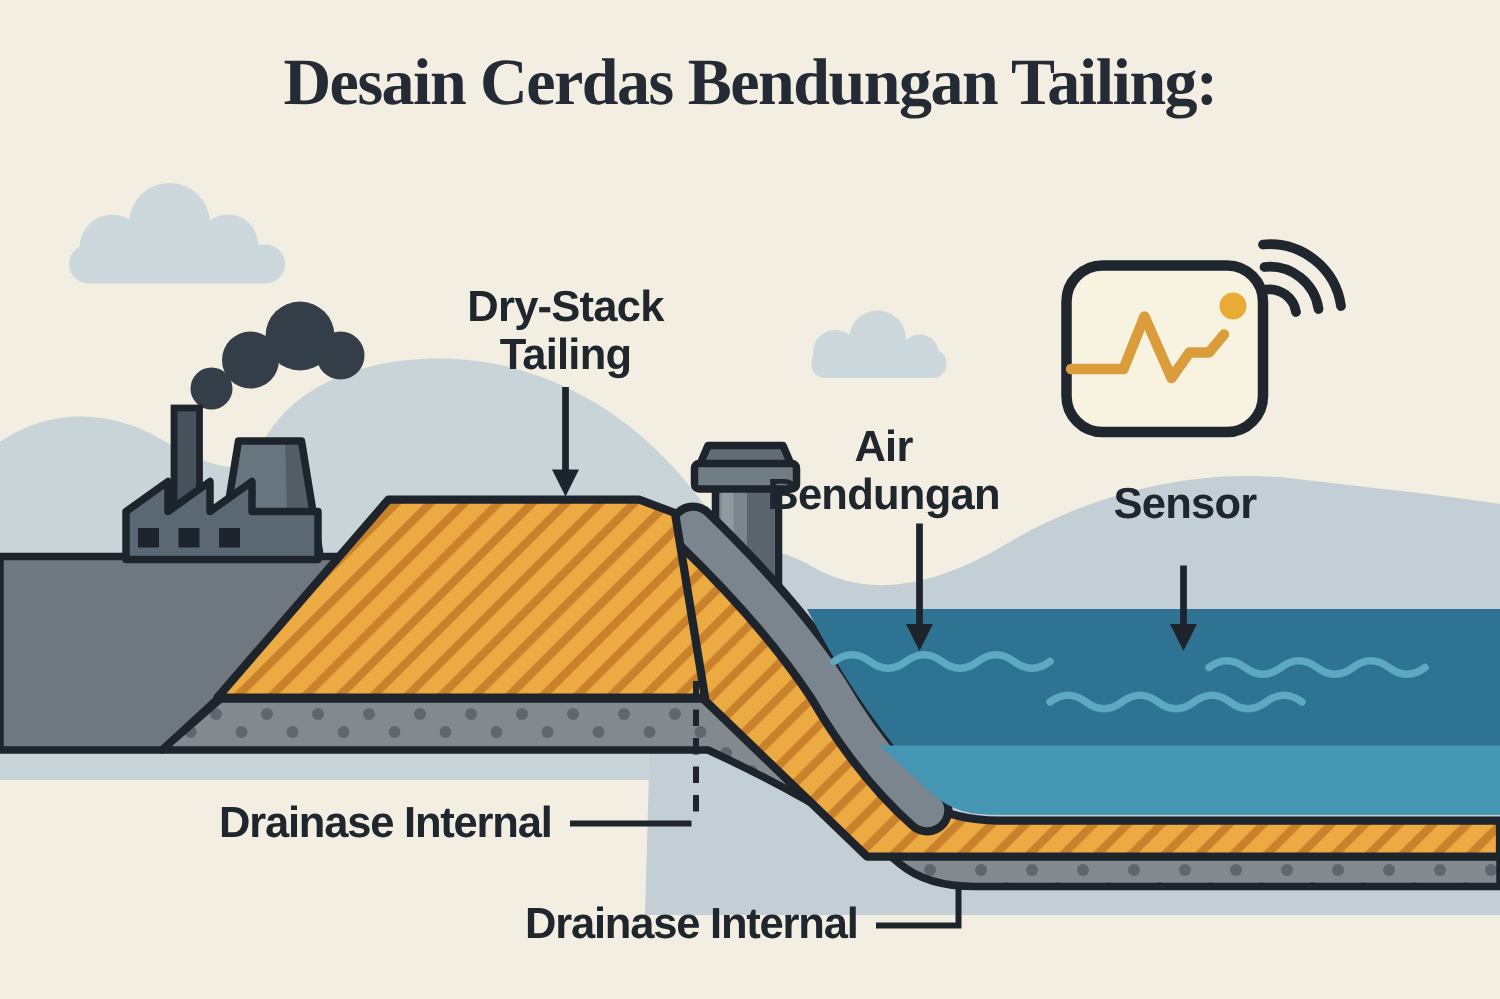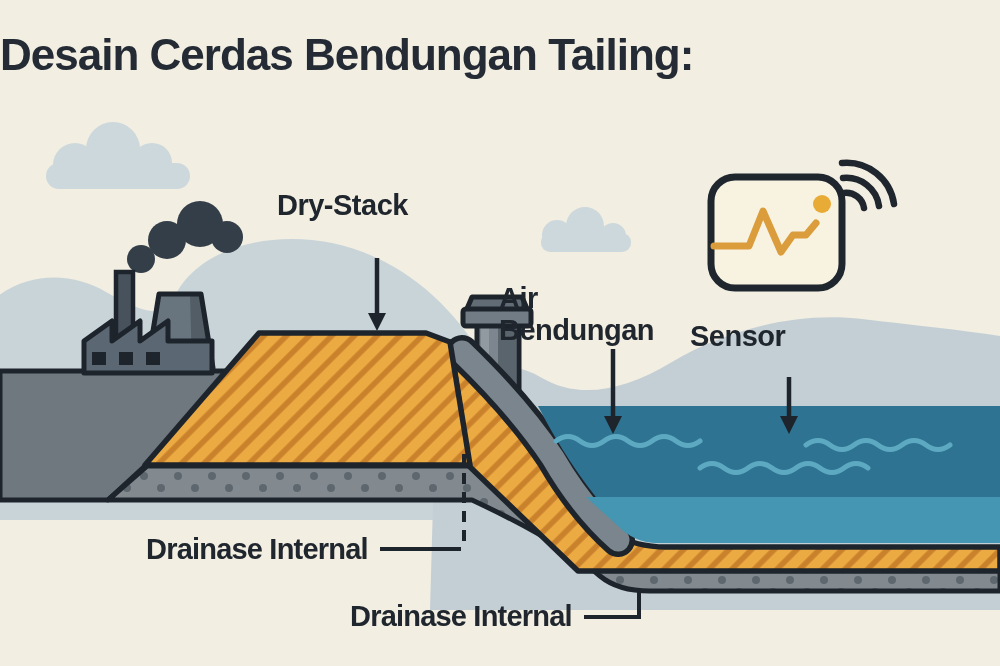--- a/index.html
+++ b/index.html
@@ -3,27 +3,28 @@
 <meta charset="utf-8">
 <style>
   html,body{margin:0;padding:0;background:#888;}
   .stage{
     position:relative;width:1000px;height:666px;margin:0 auto;
     background:#f2eee1;overflow:hidden;
     font-family:"Liberation Sans","DejaVu Sans",sans-serif;
   }
   .stage svg{position:absolute;left:0;top:0;}
   .lbl{
-    position:absolute;color:#20262e;font-weight:bold;text-align:left;
+    position:absolute;color:#20262e;font-weight:bold;text-align:center;
     line-height:1.12;white-space:nowrap;
   }
   .title{
-    position:absolute;left:0;right:0;top:30px;text-align:left;
+    position:absolute;left:0;right:0;top:30px;text-align:center;
     color:#242b35;font-weight:bold;font-size:44px;line-height:1.13;
     letter-spacing:-1px;
+    font-family:Liberation Serif, serif;
   }
   .title .l2{display:block;margin-left:36px;}
   .callout{font-size:29px;letter-spacing:-0.5px;}
   .side{font-size:29px;letter-spacing:-0.8px;text-align:center;}
 </style>
 </head>
 <body>
 
 <div class="stage">
 
@@ -146,23 +147,24 @@
       </g>
     </g>
   </svg>
 
   <div class="title">
     <span class="l1">Desain Cerdas Bendungan Tailing:</span>
   </div>
 
   <div class="lbl callout" style="left:277px;top:189px;width:200px;">
     <span>Dry-Stack</span><br>
+    <span>Tailing</span>
   </div>
 
-  <div class="lbl callout" style="left:499px;top:282px;width:200px;">
+  <div class="lbl callout" style="left:489px;top:282px;width:200px;">
     <span>Air</span><br>
     <span>Bendungan</span>
   </div>
 
   <div class="lbl callout" style="left:690px;top:320px;width:200px;">
     <span>Sensor</span><br>
   </div>
 
   <div class="lbl side" style="left:146px;top:533px;">Drainase Internal</div>
 

